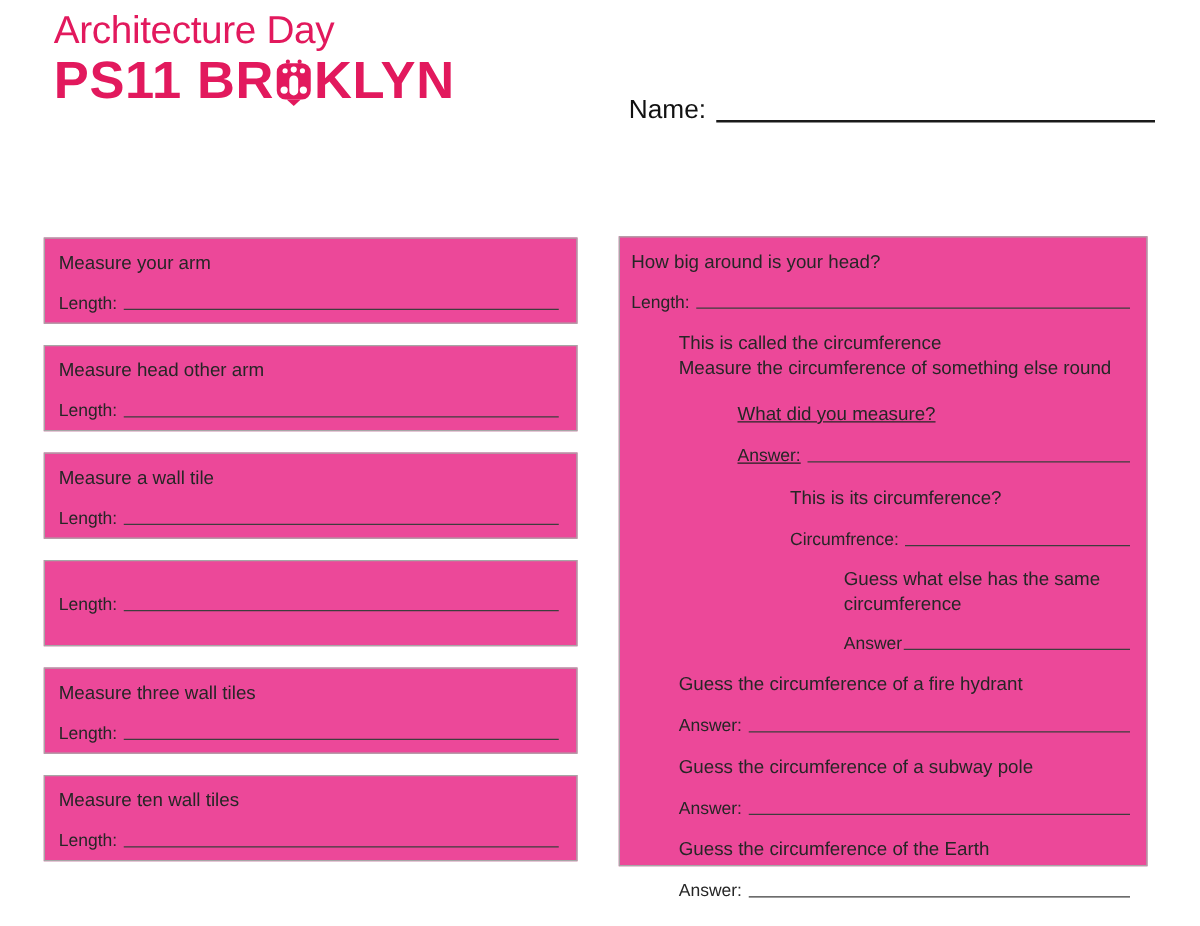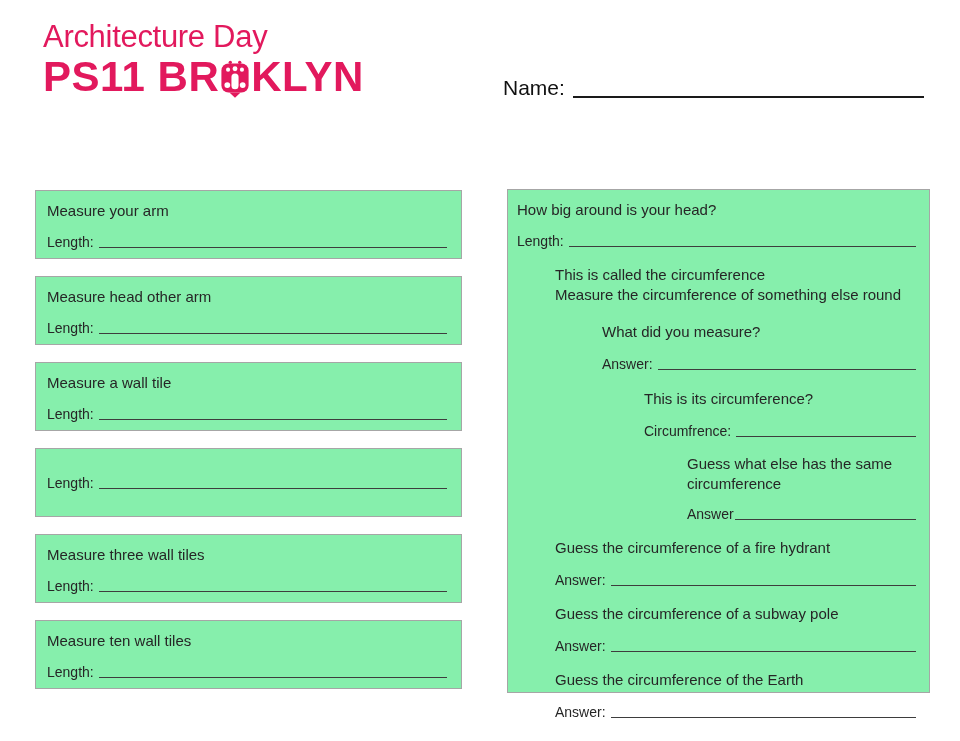--- a/index.html
+++ b/index.html
@@ -2,58 +2,58 @@
 <html><head>
 <meta charset="utf-8">
 <style>
   html,body{margin:0;padding:0;background:#e9e9e9;}
   .page{
     position:relative;width:960px;height:741px;background:#ffffff;
     font-family:"Liberation Sans","DejaVu Sans",sans-serif;color:#1f1f1f;
     overflow:hidden;margin:0 auto;
   }
   
-  .brand{position:absolute;left:43px;top:21px;line-height:1;}
+  .brand{position:absolute;left:43px;top:8px;line-height:1;}
   .brand-line1{
     font-size:31px;font-weight:400;color:var(--brand);letter-spacing:-0.3px;margin:0;
   }
   .brand-line2{
     font-size:42px;font-weight:700;color:var(--brand);letter-spacing:0.5px;margin:4px 0 0 0;
     display:flex;align-items:center;
   }
   .train{width:30px;height:40px;margin:0 1px;position:relative;top:2px;}
   
   .name-row{
     position:absolute;left:503px;top:76px;width:421px;
     display:flex;align-items:flex-start;
   }
   .name-label{font-size:21px;color:#111;}
   .name-line{flex:1;border-bottom:2px solid #1a1a1a;margin-left:8px;margin-bottom:1px;height:20px;}
   
-  .wbox{border:1px solid #a6a6a6;background:#86efac;box-sizing:border-box;}
+  .wbox{border:1px solid #a6a6a6;background:#ec4899;box-sizing:border-box;}
   
   .col-left{position:absolute;left:35px;top:190px;width:427px;display:flex;flex-direction:column;gap:17px;}
   .col-left .wbox{height:69px;padding:11px 12px 0 11px;}
   .box-title{font-size:15px;color:#262626;}
   .blank-row{display:flex;align-items:flex-end;margin-top:15px;}
   .blank-label{font-size:14px;color:#262626;white-space:nowrap;}
   .fill-line{flex:1;border-bottom:1.4px solid #3d3d3d;margin:0 2px 2px 5px;height:8px;}
   
-  .col-right{position:absolute;left:495px;top:189px;width:423px;margin-left:12px;}
+  .col-right{position:absolute;left:495px;top:189px;width:423px;}
   .col-right .wbox{height:504px;padding:9px 11px 0 9px;display:block;}
   .row-q{font-size:15px;color:#262626;line-height:20px;}
   .row-t{font-size:15px;color:#262626;line-height:20px;}
   .row-ln{display:flex;align-items:flex-end;}
   .mt-title{margin-top:2px;}
   .mt-len{margin-top:15px;}
   .mt-txt{margin-top:16px;}
   .mt-q{margin-top:17px;}
   .mt-l{margin-top:14px;}
   .i1{margin-left:38px;}
-  .i2{margin-left:85px;}
+  .i2{margin-left:85px;text-decoration:underline;}
   .i3{margin-left:127px;}
   .i4{margin-left:170px;}
   .row-q.i4{max-width:240px;}
   .nogap .fill-line{margin-left:1px;}
 </style>
 </head>
 <body>
 
 <div class="page" style="--brand:#E2195D;">
 

